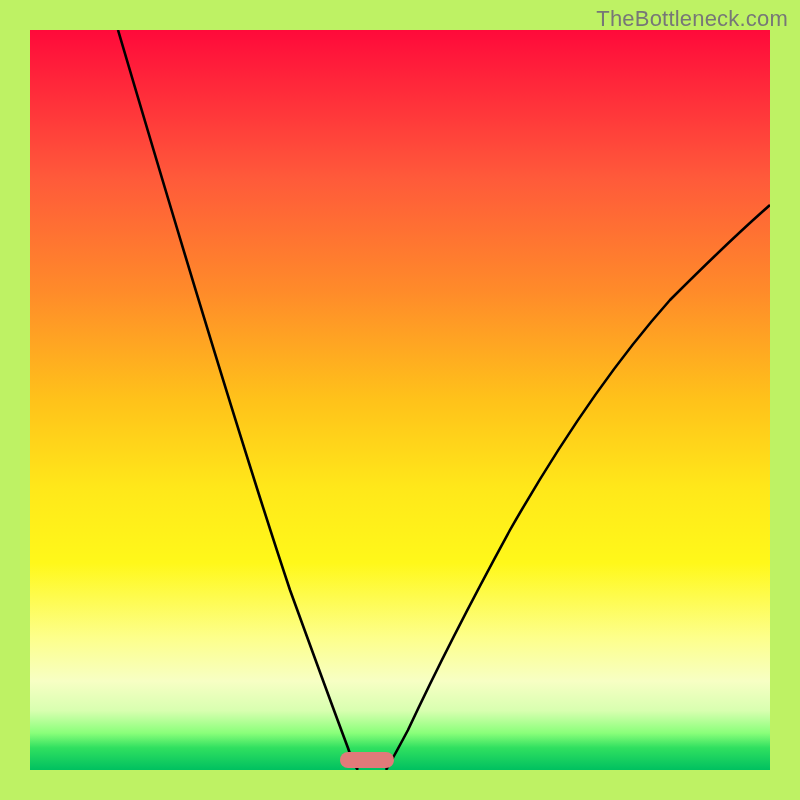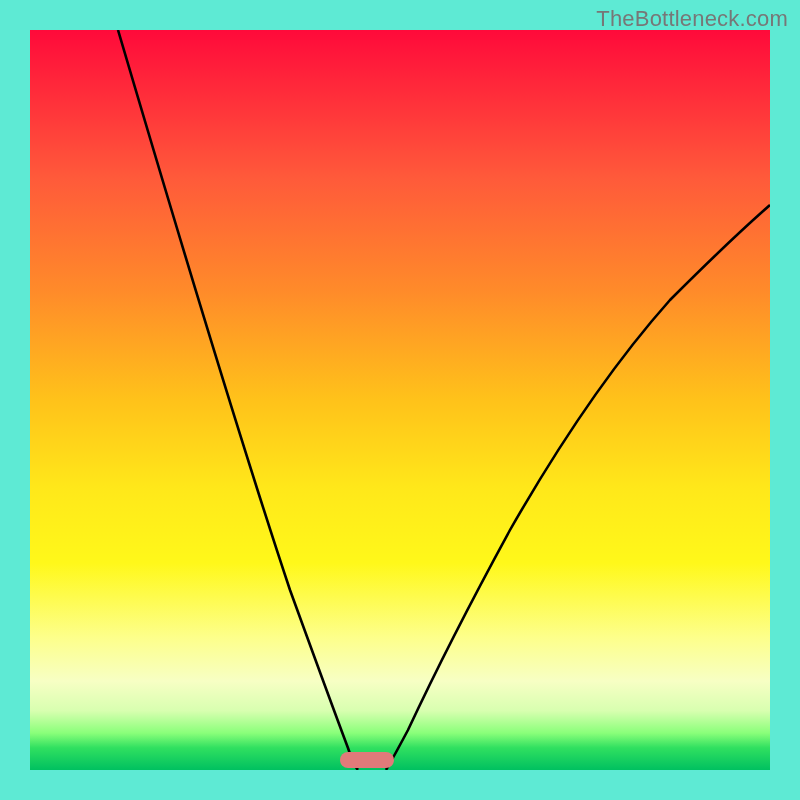--- a/index.html
+++ b/index.html
@@ -8,21 +8,21 @@
     width: 800px;
     height: 800px;
     overflow: hidden;
     background: #000;
     font-family: Arial, Helvetica, sans-serif;
   }
   .frame {
     position: relative;
     width: 800px;
     height: 800px;
-    background: #5eead4;
+    background: #bef264;
   }
   .plot-area {
     position: absolute;
     left: 30px;
     top: 30px;
     width: 740px;
     height: 740px;
     background: linear-gradient(
       to bottom,
       #ff0a3a 0%,

